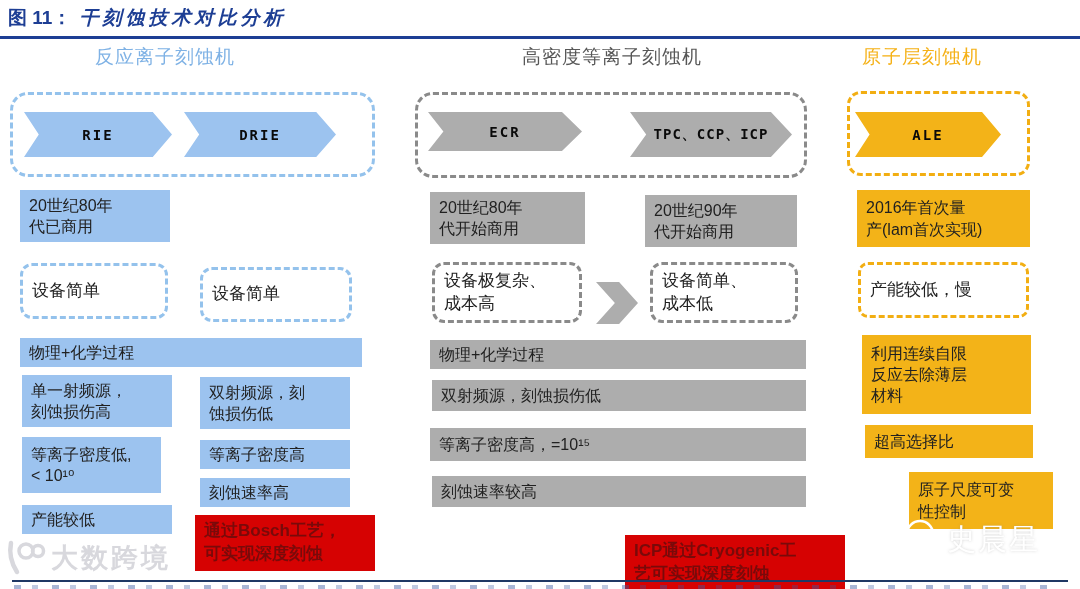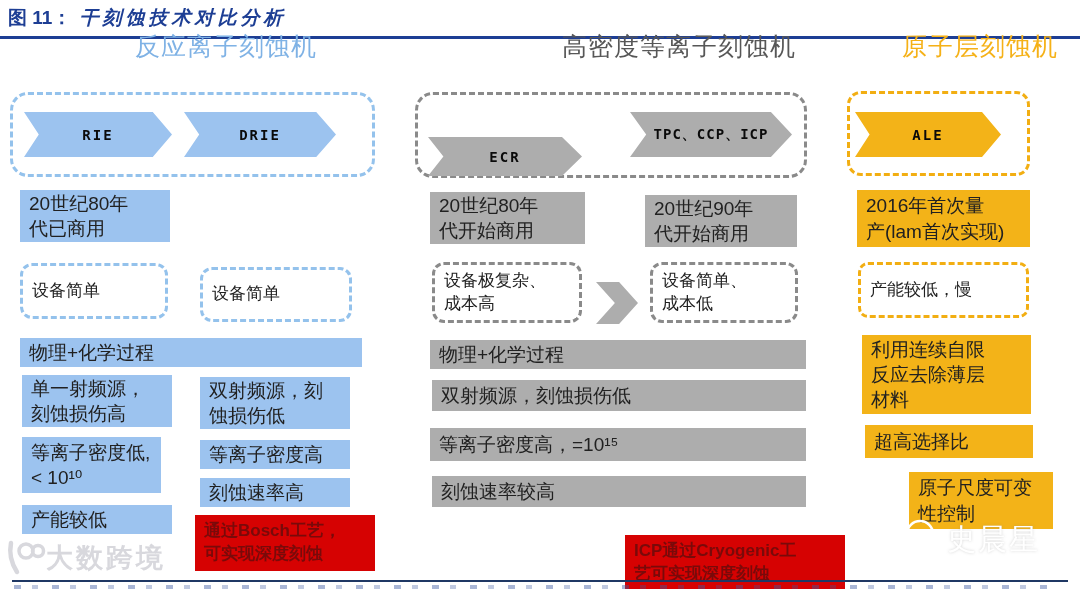--- a/index.html
+++ b/index.html
@@ -3,47 +3,47 @@
 <meta charset="utf-8">
 <style>
   html,body{margin:0;padding:0;background:#fff;}
   body{font-family:"Liberation Sans","DejaVu Sans",sans-serif;}
   .canvas{position:relative;width:1080px;height:589px;background:#fff;overflow:hidden;}
 
   .fig-title{position:absolute;left:8px;top:5px;font-size:19px;font-weight:bold;color:var(--navy);white-space:nowrap;}
   .fig-name{font-style:italic;margin-left:8px;letter-spacing:4px;}
   .title-rule{position:absolute;left:0;top:36px;width:1080px;height:3px;background:var(--navy);}
 
-  .col-header{position:absolute;top:30px;font-size:25px;letter-spacing:1px;white-space:nowrap;margin-left:40px;}
+  .col-header{position:absolute;top:44px;font-size:19px;letter-spacing:1px;white-space:nowrap;}
 
   .dashed{position:absolute;background:#fff;box-sizing:border-box;}
   .d-blue{border:3px dashed var(--blue-border);border-radius:18px;}
   .d-gray{border:3px dashed var(--gray-border);border-radius:18px;}
   .d-yellow{border:3px dashed var(--yellow-border);border-radius:14px;}
 
-  .box{position:absolute;box-sizing:border-box;font-size:19px;line-height:1.32;color:var(--box-text);
+  .box{position:absolute;box-sizing:border-box;font-size:16px;line-height:1.32;color:var(--box-text);
        white-space:pre-line;display:flex;align-items:center;padding:2px 9px;}
   .blue{background:var(--blue-fill);}
   .gray{background:var(--gray-fill);}
   .yellow{background:var(--yellow-fill);}
   .red{background:var(--red-fill);color:var(--red-text);font-weight:bold;font-size:17px;line-height:1.35;}
   .dbox{background:transparent;font-size:17px;}
 
   .arrow{position:absolute;display:flex;align-items:center;justify-content:center;
          font-family:"DejaVu Sans Mono","Liberation Mono",monospace;font-weight:bold;font-size:14px;
          letter-spacing:2px;color:#0a0a0a;
          clip-path:polygon(0% 0%,87% 0%,100% 50%,87% 100%,0% 100%,10% 50%);}
   .a-blue{background:var(--blue-fill);}
   .a-gray{background:var(--gray-fill);}
   .a-yellow{background:var(--yellow-fill);}
 
   .chevron{position:absolute;background:var(--gray-fill);
            clip-path:polygon(0% 0%,55% 0%,100% 50%,55% 100%,0% 100%,45% 50%);}
 
-  .wm-left{position:absolute;left:4px;top:540px;display:flex;align-items:center;
+  .wm-left{position:absolute;left:4px;top:540px;display:flex;align-items:center;gap:5px;
            color:var(--watermark-gray);font-weight:bold;font-size:27px;letter-spacing:3px;z-index:6;}
   .wm-right{position:absolute;left:893px;top:519px;display:flex;align-items:center;gap:8px;color:#fff;
             font-size:29px;letter-spacing:2px;z-index:6;text-shadow:0 0 3px rgba(130,130,130,.35);}
 
   .bottom-rule{position:absolute;left:12px;top:580px;width:1056px;height:2px;background:var(--bottom-line);}
   .cropped-text{position:absolute;left:14px;top:585px;width:1040px;height:4px;opacity:.8;
     background:repeating-linear-gradient(90deg,rgba(58,88,160,.55) 0 7px,transparent 7px 18px,
                rgba(58,88,160,.4) 18px 24px,transparent 24px 38px);}
 </style>
 </head>
@@ -58,21 +58,21 @@
 
   <div class="col-header" style="left:95px;color:var(--blue-header);">反应离子刻蚀机</div>
   <div class="col-header" style="left:522px;color:var(--gray-header);">高密度等离子刻蚀机</div>
   <div class="col-header" style="left:862px;color:var(--yellow-header);text-align:right;">原子层刻蚀机</div>
 
   <div class="dashed d-blue" style="left:10px;top:92px;width:365px;height:85px;"></div>
   <div class="arrow a-blue" style="left:24px;top:112px;width:148px;height:45px;">RIE</div>
   <div class="arrow a-blue" style="left:184px;top:112px;width:152px;height:45px;">DRIE</div>
 
   <div class="dashed d-gray" style="left:415px;top:92px;width:392px;height:86px;"></div>
-  <div class="arrow a-gray" style="left:428px;top:112px;width:154px;height:39px;margin-top:25px;">ECR</div>
+  <div class="arrow a-gray" style="left:428px;top:112px;width:154px;height:39px;">ECR</div>
   <div class="arrow a-gray" style="left:630px;top:112px;width:162px;height:45px;letter-spacing:1px;">TPC、CCP、ICP</div>
 
   <div class="dashed d-yellow" style="left:847px;top:91px;width:183px;height:85px;"></div>
   <div class="arrow a-yellow" style="left:855px;top:112px;width:146px;height:45px;">ALE</div>
 
   <div class="box blue" style="left:20px;top:190px;width:150px;height:52px;">20世纪80年
 代已商用</div>
   <div class="box gray" style="left:430px;top:192px;width:155px;height:52px;">20世纪80年
 代开始商用</div>
   <div class="box gray" style="left:645px;top:195px;width:152px;height:52px;">20世纪90年

